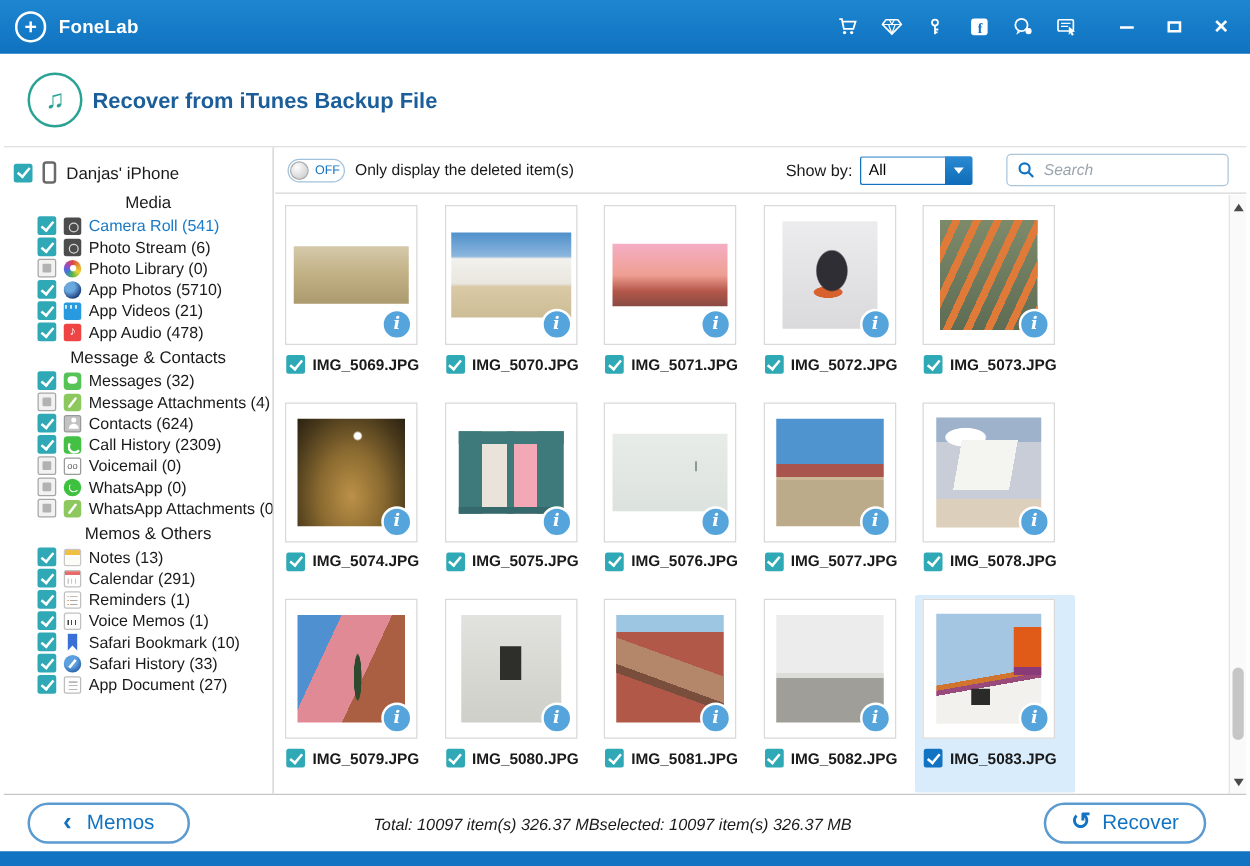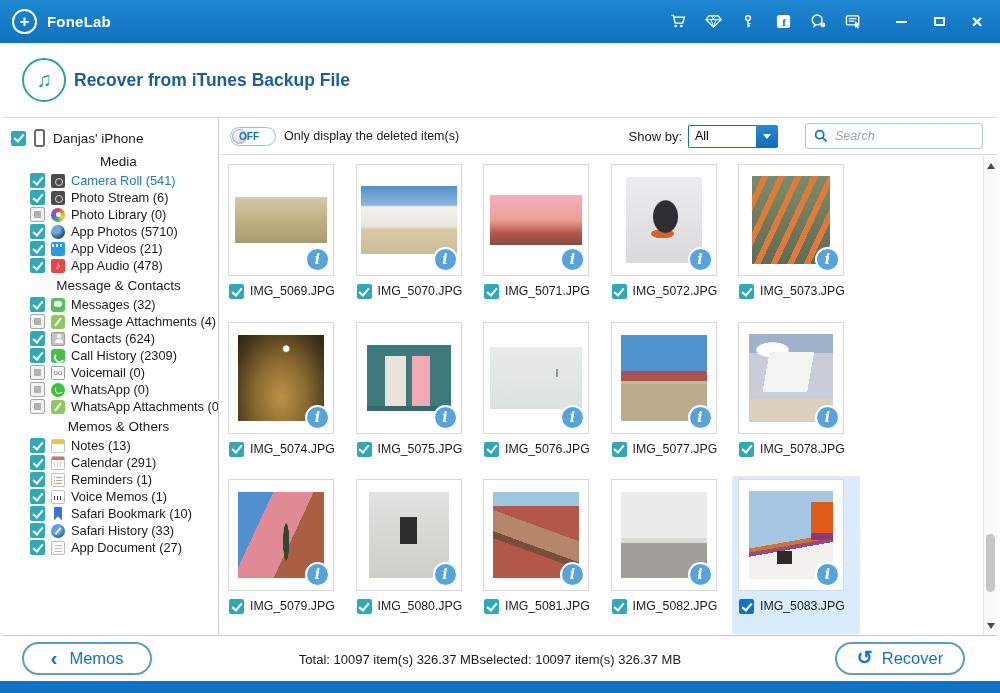--- a/index.html
+++ b/index.html
@@ -100,21 +100,21 @@
   .si.document::after { content:""; position:absolute; left:2.5px; right:2.5px; top:3px; height:8px;
     background:repeating-linear-gradient(180deg,#b8b8b8 0 1px,transparent 1px 3px); }
 
   
   .toolbar { position:absolute; left:220px; top:118px; right:3px; height:37px; background:#fff;
     border-bottom:1px solid #d6d6d6; display:flex; align-items:center; padding:0 14px 0 10px; }
   .toggle { width:46px; height:19px; border:1px solid #9ec1de; border-radius:10px; background:#fff;
     position:relative; flex:none; cursor:pointer; }
   .toggle-knob { position:absolute; left:1px; top:1px; width:15px; height:15px; border-radius:50%;
     background:radial-gradient(circle at 35% 30%,#fdfdfd,#c6c6c6); border:1px solid #aaa; }
-  .toggle-text { position:absolute; right:16px; top:0; line-height:17px; font-size:10px; font-weight:bold; color:var(--accent,#1273c2); }
+  .toggle-text { position:absolute; right:3px; top:0; line-height:17px; font-size:10px; font-weight:normal; color:var(--accent,#1273c2); }
   .toggle-label { margin-left:8px; font-size:12.5px; color:#1a1a1a;text-align:center; }
   .tb-spacer { flex:1; }
   .showby-label { font-size:13px; color:#1a1a1a; margin-right:6px; }
   .dropdown { display:flex; height:23px; cursor:pointer; }
   .dropdown-value { width:68px; border:1px solid var(--accent,#1273c2); border-right:none; background:#fff;
     font-size:12.5px; line-height:21px; padding-left:6px; border-radius:2px 0 0 2px; }
   .dropdown-btn { width:22px; background:linear-gradient(180deg,#2a8ad2,#0f6cb8); border-radius:0 2px 2px 0;
     display:flex; align-items:center; justify-content:center; }
   .dd-arrow { width:0; height:0; border:4px solid transparent; border-top:5px solid #fff; margin-top:4px; }
   .searchbox { width:178px; height:26px; border:1px solid #abc6dc; border-radius:4px; margin-left:27px;
@@ -125,21 +125,21 @@
   
   .gridwrap { position:absolute; left:220px; top:156px; right:17px; bottom:58px; background:#fff; overflow:hidden; }
   .grid { position:absolute; left:2px; top:5px; display:grid; grid-template-columns:repeat(5,127.5px); grid-auto-rows:157.5px; }
   .cell { padding:3px 6px; }
   .cell.sel { background:var(--highlight,#d9ecfb); border-radius:2px; }
   .card { width:106px; height:112px; background:#fff; border:1px solid #d9d9d9; position:relative;
     display:flex; align-items:center; justify-content:center; cursor:pointer; }
   .info { position:absolute; right:3px; bottom:3px; width:25px; height:25px; border-radius:50%;
     background:var(--info_badge,#55a5dc); border:2px solid #fff; color:#fff; text-align:center; line-height:21px;
     font-family:"DejaVu Serif",serif; font-style:italic; font-weight:bold; font-size:14px; cursor:pointer; }
-  .lrow { display:flex; gap:6px; margin-top:8px; padding-left:1px; }
+  .lrow { display:flex; align-items:center; gap:6px; margin-top:8px; padding-left:1px;font-weight:bold; }
   .fname { font-size:12.3px; color:#1a1a1a; white-space:nowrap; }
   .th { flex:none; }
 
   
   .t5069{width:92px;height:46px;background:linear-gradient(180deg,#d4c9ab 0%,#c3b286 45%,#ab9a6d 100%);}
   .t5070{width:96px;height:68px;background:linear-gradient(180deg,#4f90cc 0%,#8cb6dd 28%,#f2f1ec 31%,#e9e6df 60%,#d9c9a4 64%,#cdbd97 100%);}
   .t5071{width:92px;height:50px;background:linear-gradient(180deg,#f4aec4 0%,#ef9f92 50%,#b4574a 76%,#8a4a42 100%);}
   .t5072{width:76px;height:86px;background:radial-gradient(ellipse 26px 34px at 52% 46%,#2e2e34 0 46%,transparent 50%),radial-gradient(ellipse 20px 8px at 48% 66%,#d8622e 0 55%,transparent 60%),linear-gradient(180deg,#ececee,#dadadd);}
   .t5073{width:78px;height:88px;background:repeating-linear-gradient(115deg,transparent 0 9px,#e07a38 9px 15px),linear-gradient(180deg,#7d8a6a,#5e6c54);}
   .t5074{width:86px;height:86px;background:radial-gradient(circle 4px at 56% 16%,#fff 0 2.5px,transparent 4px),radial-gradient(ellipse at 50% 72%,#bb9148 0%,#8a6a30 42%,#4a3a1c 78%,#2b2212 100%);}
@@ -165,21 +165,21 @@
   .footer { position:absolute; left:3px; right:3px; bottom:12px; height:46px; background:#fff;
     border-top:1px solid #c6c6c6; }
   .pill-btn { position:absolute; top:6px; height:33px; width:130px; border:2px solid #5b9bd0; border-radius:18px;
     background:#fff; display:flex; align-items:center; justify-content:center; gap:12px;
     color:var(--accent,#1273c2); font-size:16.5px; cursor:pointer; }
   .back-btn { left:19px; }
   .recover-btn { right:32px; gap:9px; }
   .chev { font-size:21px; font-weight:bold; line-height:1; margin-top:-3px; }
   .recover-ic { font-size:19px; font-weight:bold; line-height:1; margin-top:-2px; }
   .totals { position:absolute; left:160px; right:180px; top:0; height:46px; display:flex; align-items:center;
-    justify-content:center; font-size:13px; color:#1a1a1a; white-space:nowrap; }
+    justify-content:center; font-size:13px; color:#1a1a1a; white-space:nowrap;font-style:italic; }
 </style>
 </head>
 <body>
 
 <div id="app">
 
   <div class="frame-strip frame-left"></div>
   <div class="frame-strip frame-right"></div>
   <div class="frame-strip frame-bottom"></div>
 

